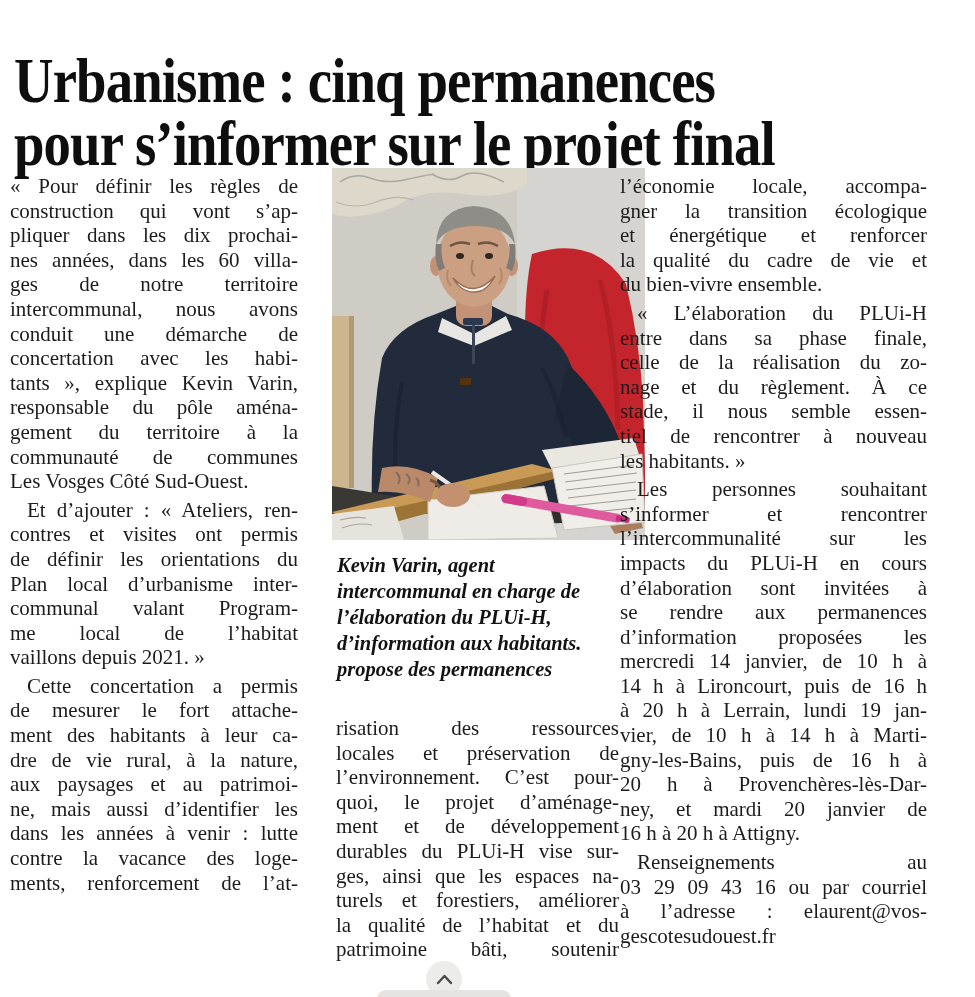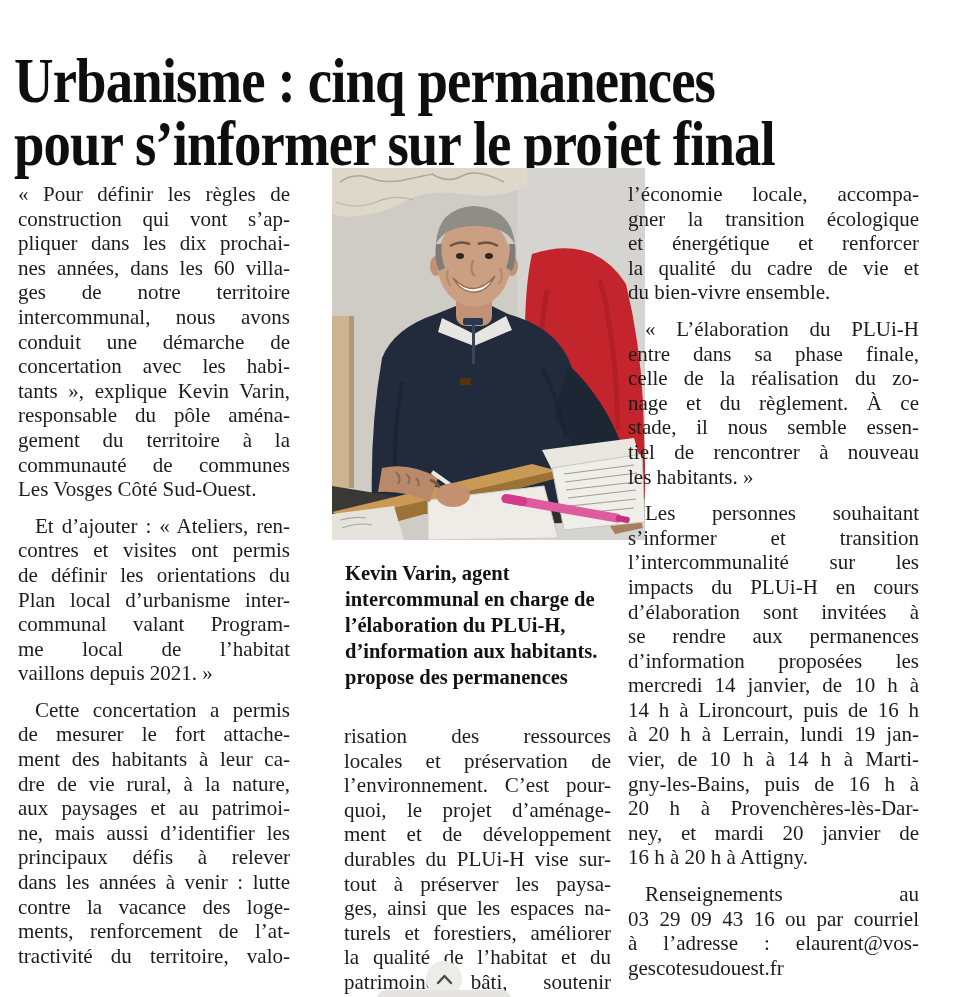--- a/index.html
+++ b/index.html
@@ -12,35 +12,35 @@
     position:absolute;left:14px;top:6px;width:1130px;
     font-weight:bold;font-size:64px;line-height:63px;color:#0e0e0e;
     letter-spacing:-1px;white-space:nowrap;
     transform:scaleX(0.855);transform-origin:0 0;
   }
   
   .col{position:absolute;top:170px;font-size:21px;line-height:24.6px;}
   #col1{left:6px;width:296px;}
   #col2text{left:332px;top:712px;width:291px;}
   #col3{left:616px;width:315px;}
-  .para{margin:12px;}
+  .para{margin:4px;}
   .line{
     text-align:justify;text-align-last:justify;
     height:24.6px;white-space:nowrap;overflow:visible;
   }
   .line.end{text-align-last:left;}
   .para.indent .line:first-child{text-indent:17px;}
   
   #photo{position:absolute;left:332px;top:168px;width:313px;height:372px;overflow:hidden;background:#cfccc6;}
   
   #caption{
     position:absolute;left:333px;top:548px;width:302px;
     font-weight:bold;font-size:20.5px;line-height:26px;color:#121212;
   }
-  #caption .line{text-align:left;text-align-last:left;height:26px;white-space:nowrap;}
+  #caption .line{text-align:left;text-align-last:left;height:26px;white-space:nowrap;font-style:italic;}
   
   #scroll-top-btn{
     position:absolute;left:426px;top:961px;width:36px;height:36px;border-radius:50%;
     background:#ececea;display:flex;align-items:center;justify-content:center;
     border:none;cursor:pointer;padding:0;
   }
   #bottom-pill{
     position:absolute;left:377px;top:990px;width:134px;height:18px;border-radius:9px;
     background:#e5e4e1;cursor:pointer;
   }
@@ -78,25 +78,23 @@
       <div class="line">me local de l’habitat</div>
       <div class="line end">vaillons depuis 2021. »</div>
     </div>
     <div class="para indent">
       <div class="line">Cette concertation a permis</div>
       <div class="line">de mesurer le fort attache-</div>
       <div class="line">ment des habitants à leur ca-</div>
       <div class="line">dre de vie rural, à la nature,</div>
       <div class="line">aux paysages et au patrimoi-</div>
       <div class="line">ne, mais aussi d’identifier les</div>
-      <div class="line">principaux défis à relever</div>
       <div class="line">dans les années à venir : lutte</div>
       <div class="line">contre la vacance des loge-</div>
       <div class="line">ments, renforcement de l’at-</div>
-      <div class="line">tractivité du territoire, valo-</div>
     </div>
   </div>
 
 <div id="photo">
   <svg viewBox="0 0 313 372" width="313" height="372" xmlns="http://www.w3.org/2000/svg">
 
     <rect width="313" height="372" fill="#cfccc6"></rect>
     <rect x="185" width="128" height="372" fill="#d6d4d0"></rect>
 
     <path d="M0,0 h195 v16 q-22,16 -64,10 q-42,-6 -66,12 Q24,54 0,46 Z" fill="#ded8cb"></path>
@@ -181,21 +179,20 @@
   </div>
 
 <div id="col2text" class="col">
     <div class="para">
       <div class="line">risation des ressources</div>
       <div class="line">locales et préservation de</div>
       <div class="line">l’environnement. C’est pour-</div>
       <div class="line">quoi, le projet d’aménage-</div>
       <div class="line">ment et de développement</div>
       <div class="line">durables du PLUi-H vise sur-</div>
-      <div class="line">tout à préserver les paysa-</div>
       <div class="line">ges, ainsi que les espaces na-</div>
       <div class="line">turels et forestiers, améliorer</div>
       <div class="line">la qualité de l’habitat et du</div>
       <div class="line">patrimoine bâti, soutenir</div>
     </div>
   </div>
 
 <div id="col3" class="col">
     <div class="para">
       <div class="line">l’économie locale, accompa-</div>
@@ -208,21 +205,21 @@
       <div class="line">« L’élaboration du PLUi-H</div>
       <div class="line">entre dans sa phase finale,</div>
       <div class="line">celle de la réalisation du zo-</div>
       <div class="line">nage et du règlement. À ce</div>
       <div class="line">stade, il nous semble essen-</div>
       <div class="line">tiel de rencontrer à nouveau</div>
       <div class="line end">les habitants. »</div>
     </div>
     <div class="para indent">
       <div class="line">Les personnes souhaitant</div>
-      <div class="line">s’informer et transition</div>
+      <div class="line">s’informer et rencontrer</div>
       <div class="line">l’intercommunalité sur les</div>
       <div class="line">impacts du PLUi-H en cours</div>
       <div class="line">d’élaboration sont invitées à</div>
       <div class="line">se rendre aux permanences</div>
       <div class="line">d’information proposées les</div>
       <div class="line">mercredi 14 janvier, de 10 h à</div>
       <div class="line">14 h à Lironcourt, puis de 16 h</div>
       <div class="line">à 20 h à Lerrain, lundi 19 jan-</div>
       <div class="line">vier, de 10 h à 14 h à Marti-</div>
       <div class="line">gny-les-Bains, puis de 16 h à</div>

